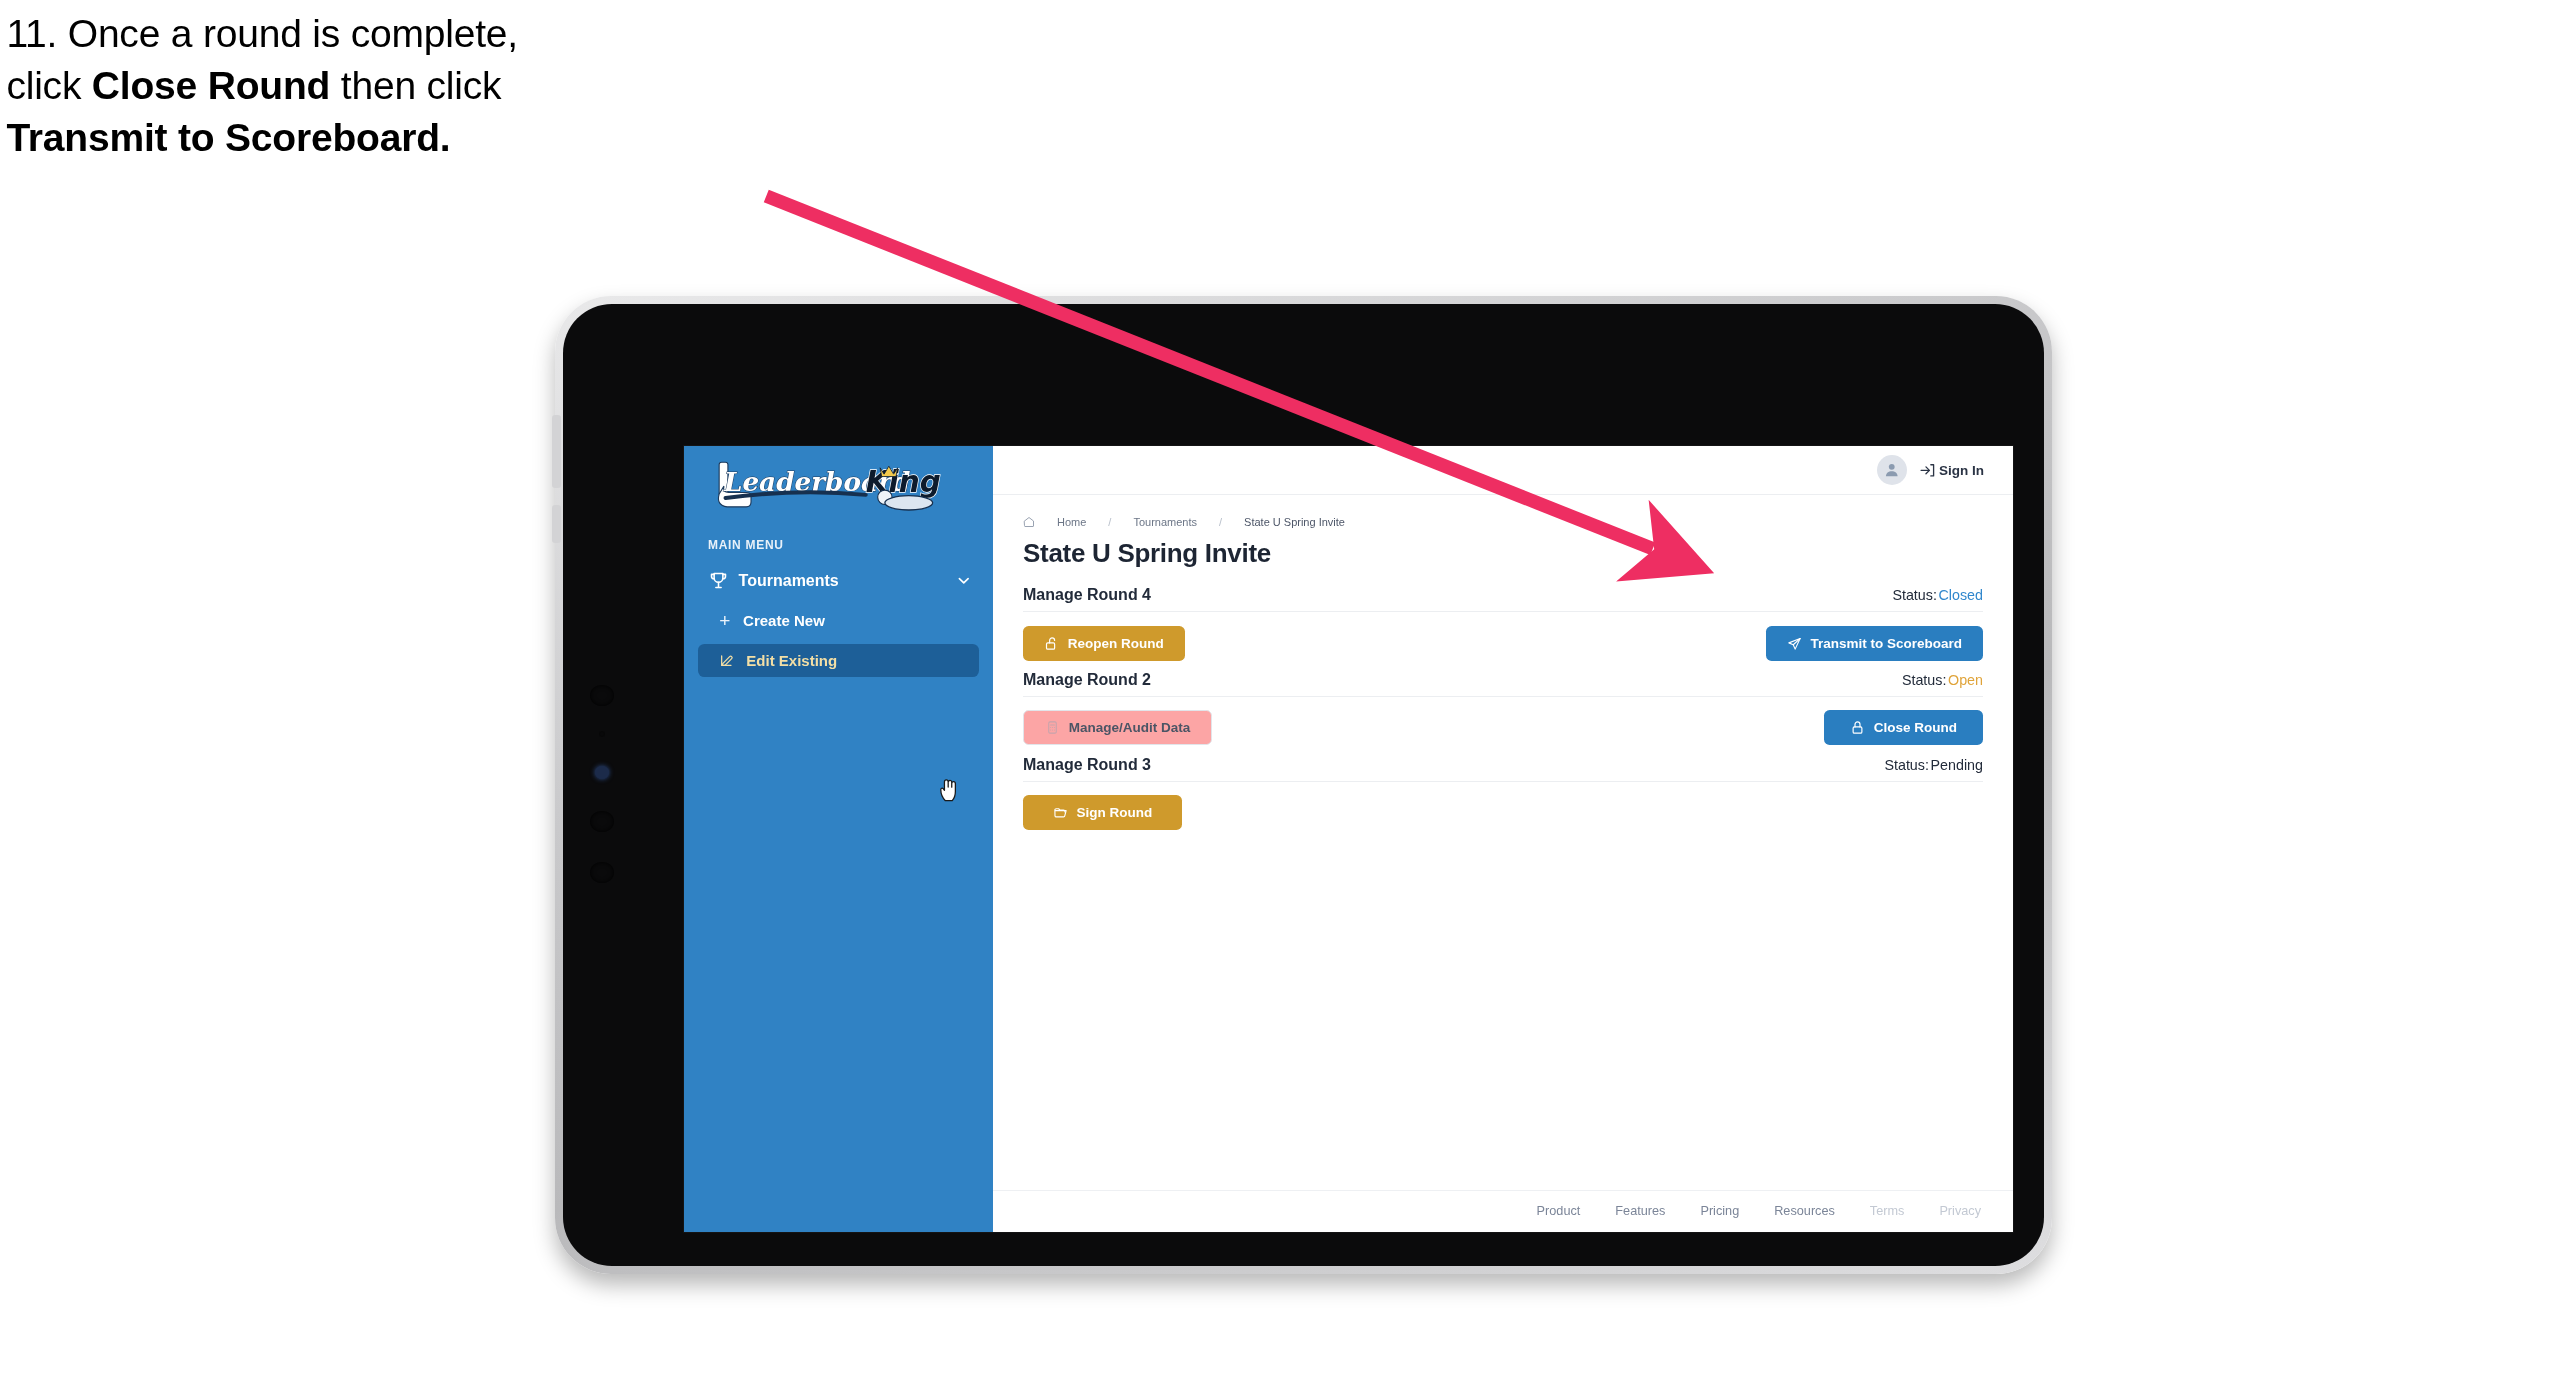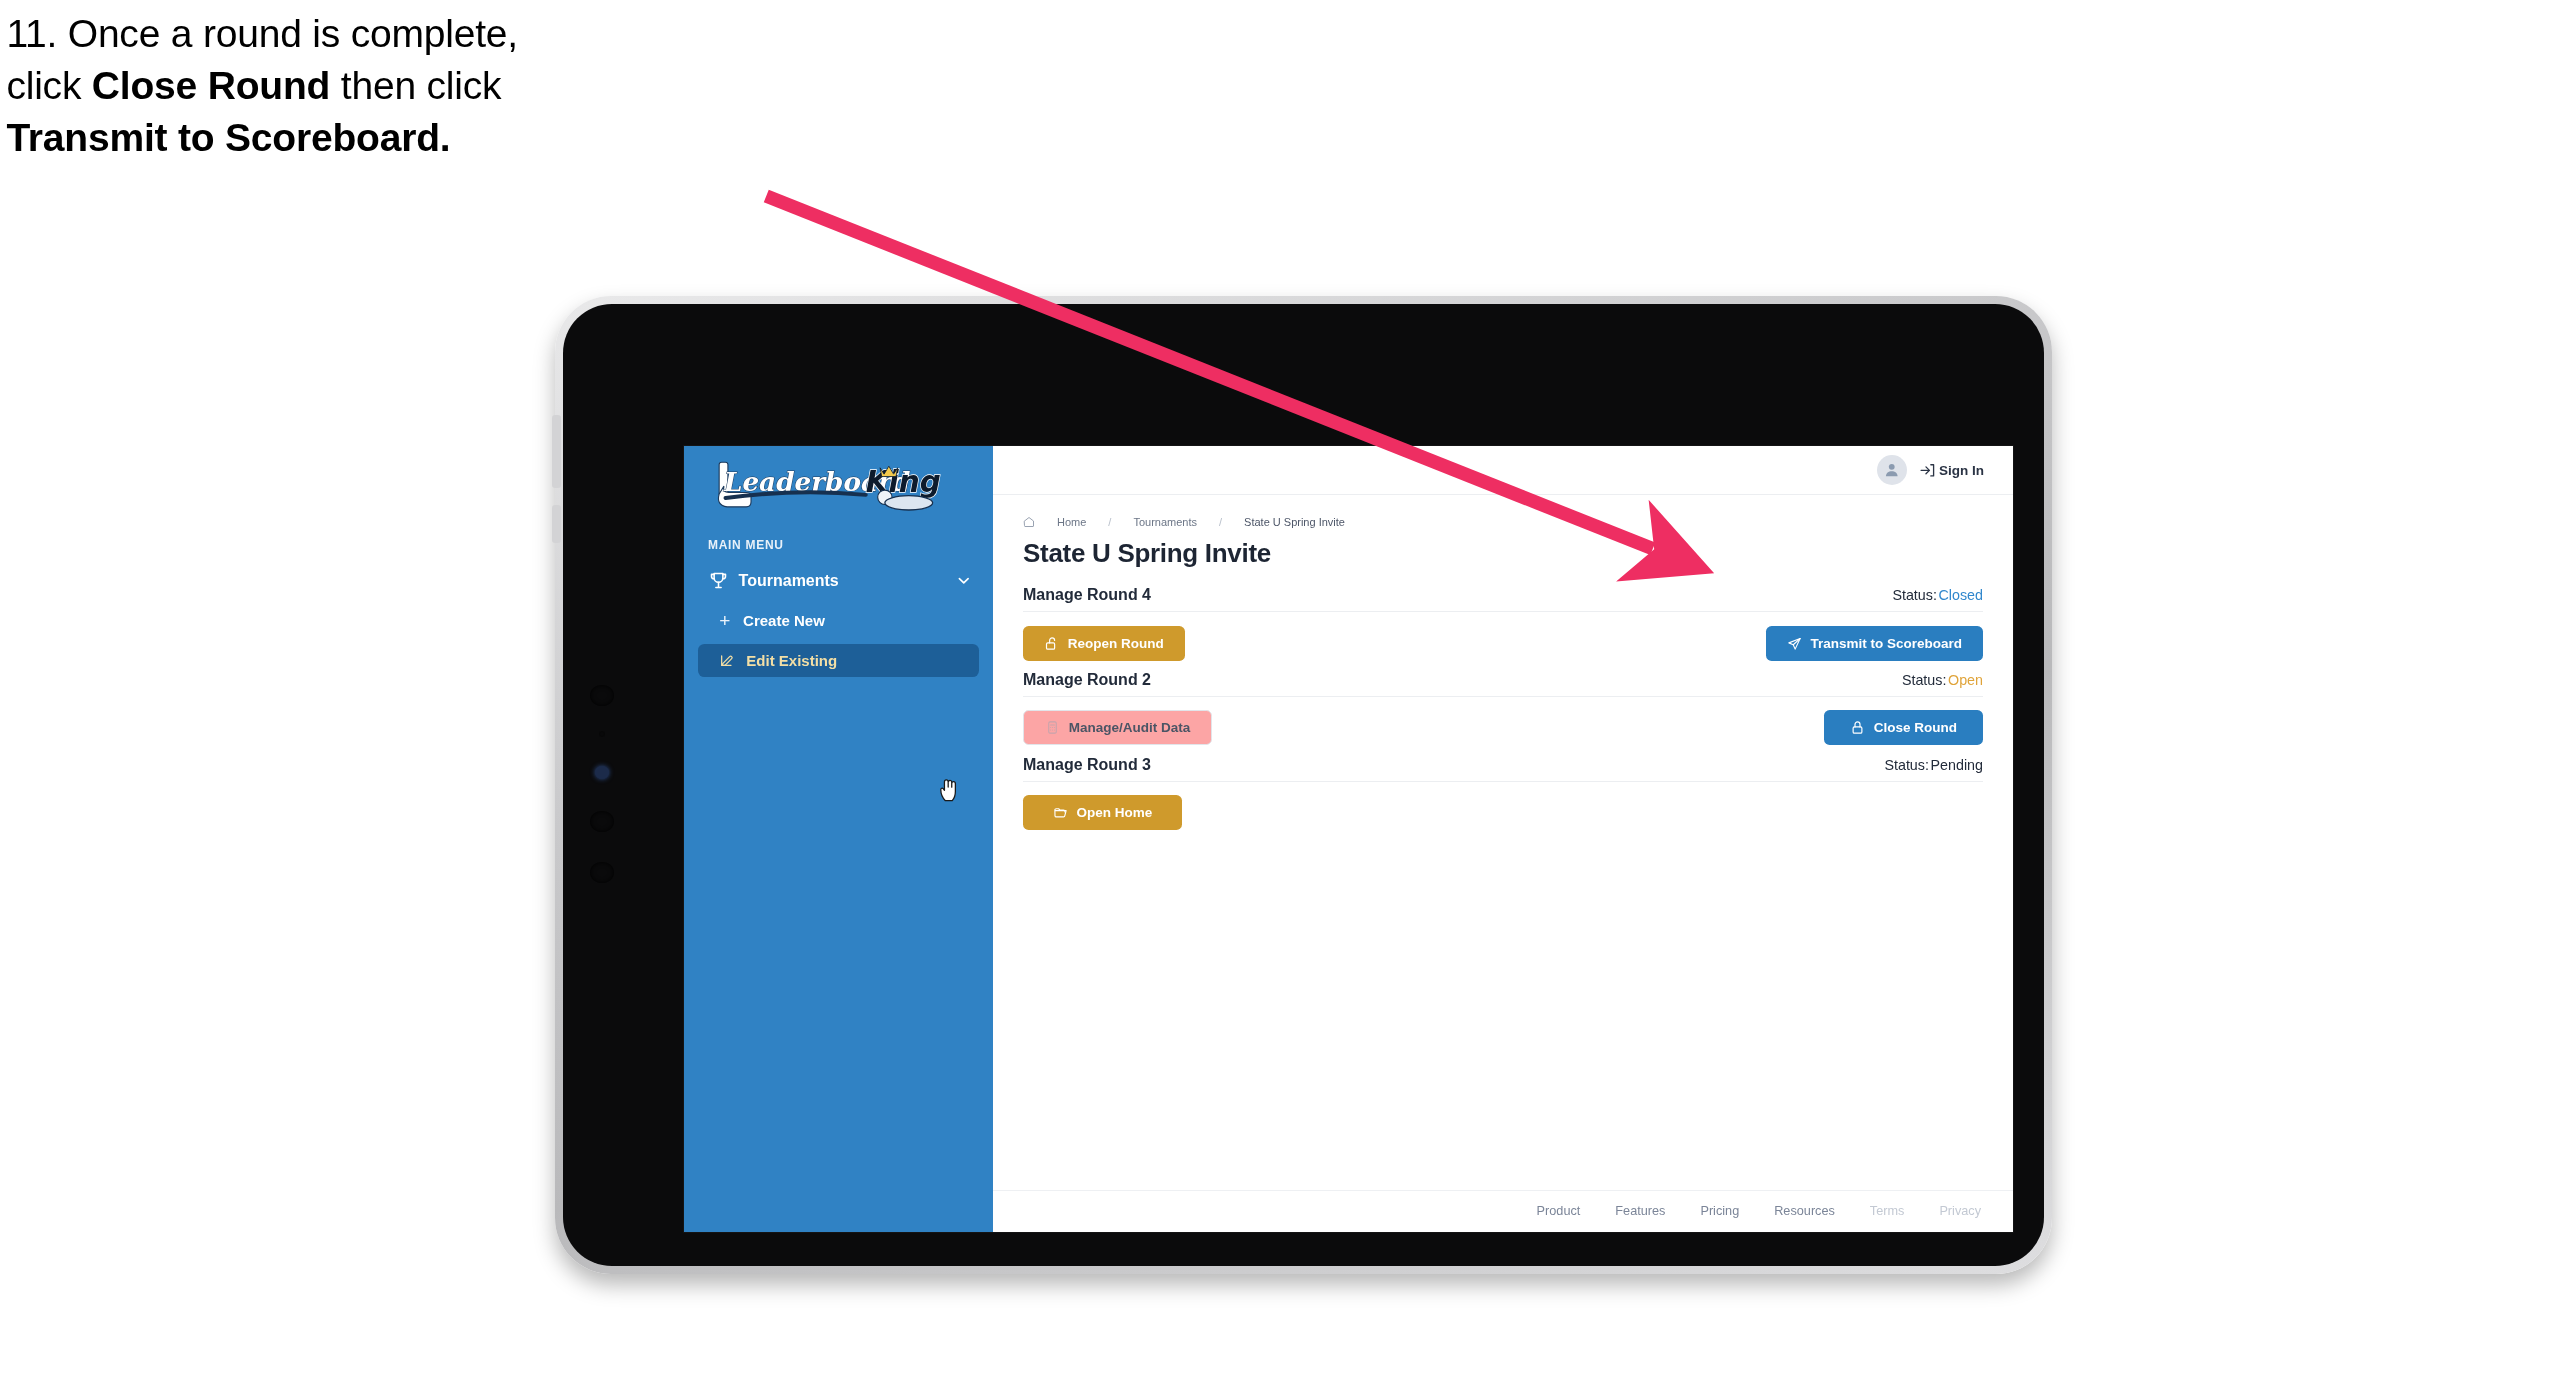--- a/index.html
+++ b/index.html
@@ -407,21 +407,21 @@
                 <span class="round-status">
                   <span>Status:</span><span class="val pending">Pending</span>
                 </span>
               </div>
               <div class="round-actions">
                 <button class="btn btn-amber">
                   <svg viewBox="0 0 24 24" fill="none" stroke="#ffffff" stroke-width="1.8" stroke-linecap="round" stroke-linejoin="round">
                     <path d="M3 8a2 2 0 0 1 2-2h4l2 2h6a2 2 0 0 1 2 2v1"></path>
                     <path d="M3 9h18l-2.2 8.4a2 2 0 0 1-1.9 1.6H5.2a2 2 0 0 1-2-1.7z"></path>
                   </svg>
-                  <span>Open Home</span>
+                  <span>Sign Round</span>
                 </button>
               </div>
             </div>
 
             <div class="spacer-grow"></div>
           </div>
 
           <div class="footer">
             <a href="#">Product</a>
             <a href="#">Features</a>

